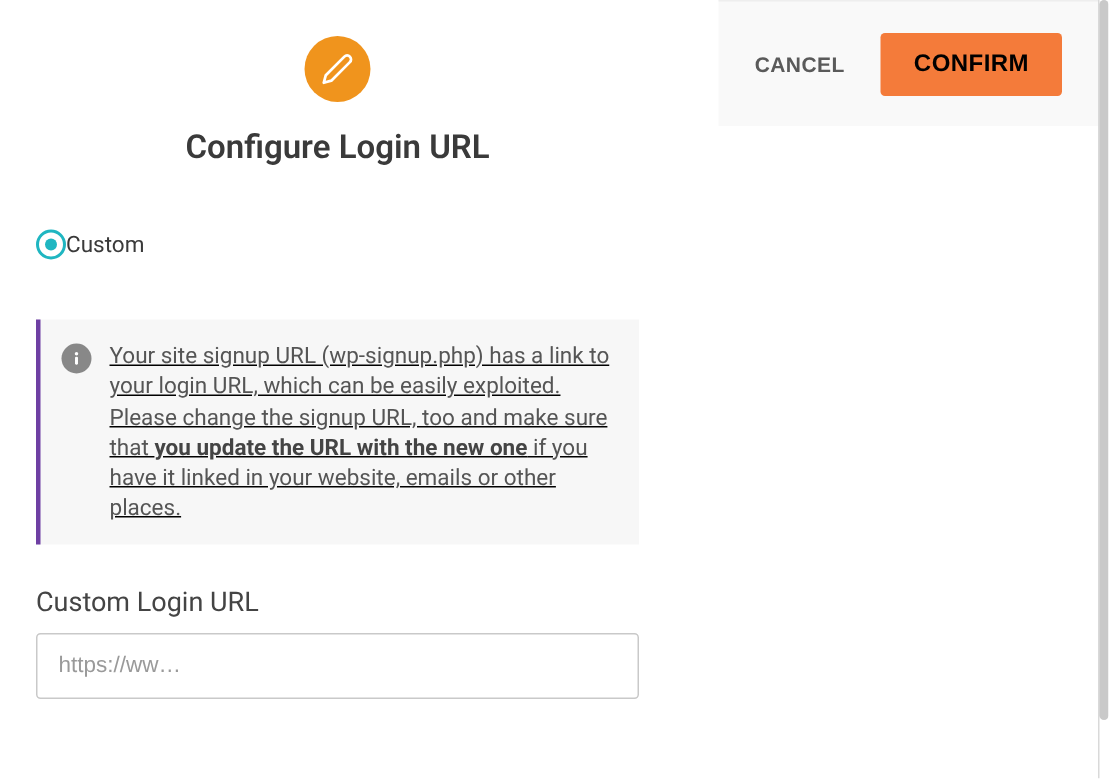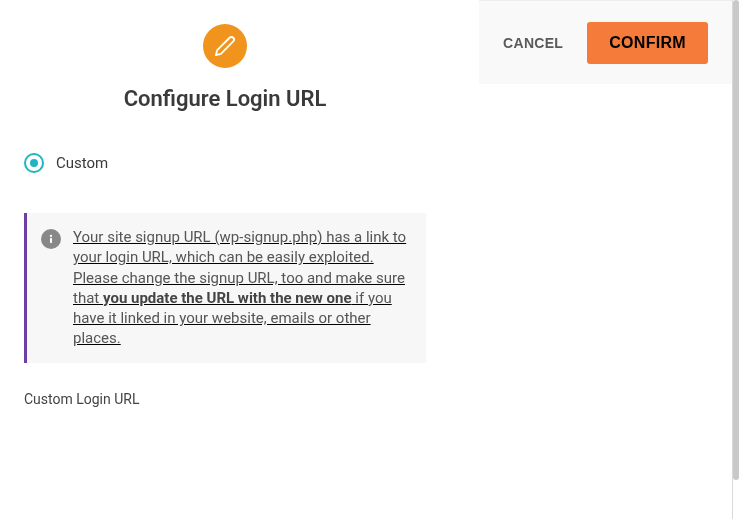--- a/index.html
+++ b/index.html
@@ -45,21 +45,20 @@
       margin-bottom: 42px;
     }
     .radio-row {
       display: flex;
       gap: 0;
       margin-bottom: 40px;
     }
     .radio-option {
       display: flex;
       align-items: center;
-      gap: 12px;
       cursor: pointer;
       flex: 1;
     }
     .radio-circle {
       width: 20px;
       height: 20px;
       border-radius: 50%;
       border: 2px solid #9f9f9f;
       display: flex;
       align-items: center;
@@ -100,21 +99,21 @@
       margin-top: 2px;
     }
     .notice-icon svg { width: 14px; height: 14px; }
     .notice-text {
       font-size: 15px;
       line-height: 1.35;
       color: #555;
     }
     .notice-text b { color: #444; font-weight: 700; }
     .field-label {
-      font-size: 14px;
+      font-size: 18px;
       color: #444;
       margin-bottom: 10px;
       display: block;
     }
     .text-input {
       width: 100%;
       height: 44px;
       border: 1px solid #c9c9c9;
       border-radius: 3px;
       padding: 0 14px;
@@ -203,20 +202,21 @@
           <circle cx="12" cy="6.5" r="2"></circle>
           <rect x="10.3" y="10" width="3.4" height="9" rx="1.5"></rect>
         </svg>
       </div>
       <div class="notice-text">
         <span>Your site signup URL (wp-signup.php) has a link to your login URL, which can be easily exploited. Please change the signup URL, too and make sure that </span><b>you update the URL with the new one</b><span> if you have it linked in your website, emails or other places.</span>
       </div>
     </div>
 
     <label class="field-label">Custom Login URL</label>
+    <input type="text" class="text-input" placeholder="https://ww…" style="">
 
   </div>
 
   <div class="footer">
     <button class="btn-cancel">CANCEL</button>
     <button class="btn-confirm">CONFIRM</button>
   </div>
 </div>
 
 <div class="scrollbar-track">

